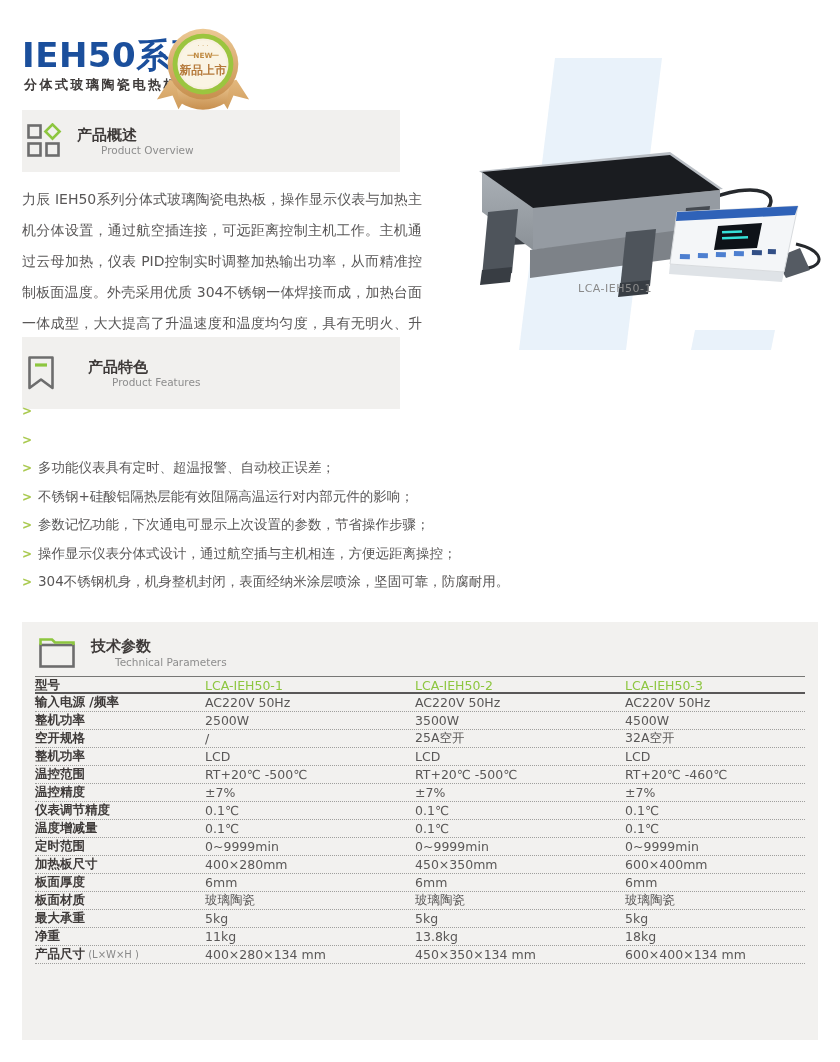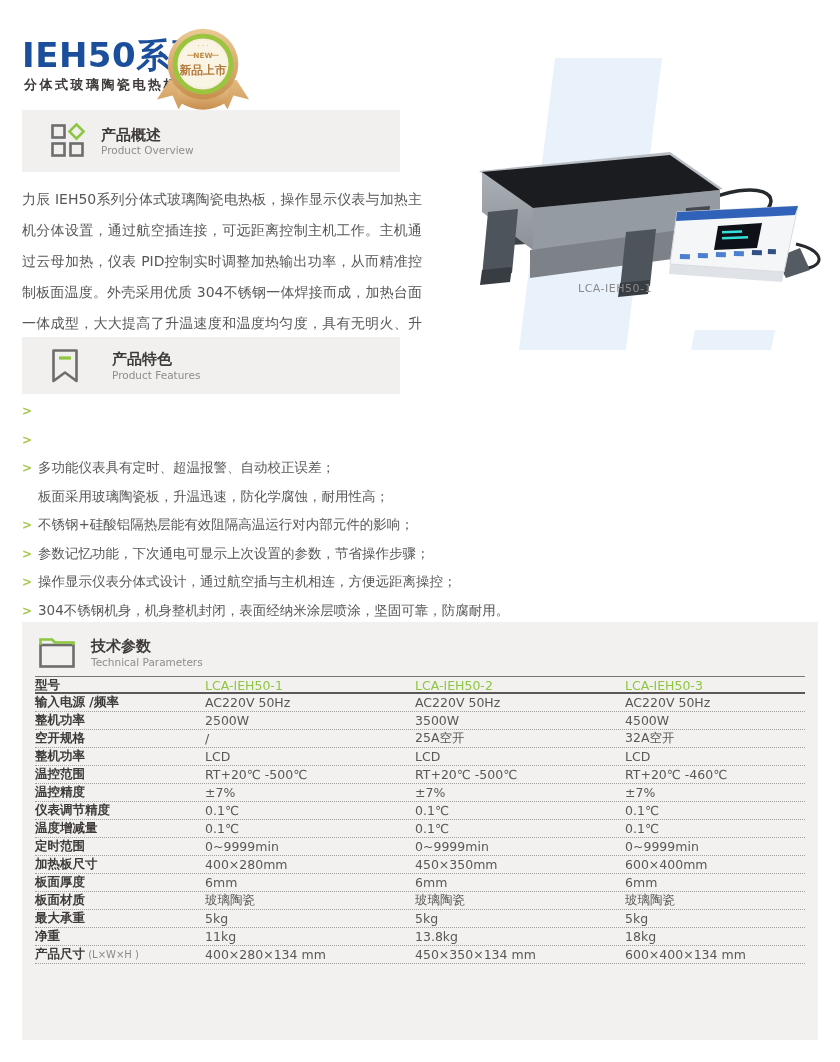--- a/index.html
+++ b/index.html
@@ -20,27 +20,27 @@
   }
   .hero-sub {
     left:24px; top:76px;
     font-size:13px; color:#3e3a39; letter-spacing:2.5px; font-weight:bold;
   }
   .badge { left:152px; top:24px; width:102px; height:88px; }
 
   
   .section-bar {
     left:22px; width:378px; background:#f1f0ee;
-    display:flex; align-items:center; gap:15px; padding-left:28px;
+    display:flex; align-items:center; gap:15px; padding-left:4px;
   }
   .bar-overview { top:110px; height:62px; }
-  .bar-features { top:337px; height:57px;gap:32px; }
+  .bar-features { top:337px; height:72px;gap:32px; }
   .sec-icon { flex:0 0 auto; display:block; }
   .sec-title { font-size:15px; font-weight:bold; color:#3e3a39; line-height:1.25; }
-  .sec-sub   { font-size:10.5px; color:#8d8d8d; }
+  .sec-sub   { font-size:10.5px; color:#8d8d8d;margin-left:24px; }
 
   
   .overview-text {
     left:22px; top:184px; width:400px;
     font-size:14px; line-height:31px; text-align:justify; color:#595757;
   }
 
   
   .figure { left:430px; top:58px; width:400px; height:292px; }
   .figure-caption {
@@ -184,21 +184,20 @@
     </li>
     <li>
       <span class="marker">&gt;</span>
     </li>
     <li>
       <span class="marker">&gt;</span>
       <span>多功能仪表具有定时、超温报警、自动校正误差；</span>
     </li>
     <li>
       <span class="marker"></span>
-      <span>板面采用玻璃陶瓷板，升温迅速，防化学腐蚀，耐用性高；</span>
     </li>
     <li>
       <span class="marker">&gt;</span>
       <span>不锈钢+硅酸铝隔热层能有效阻隔高温运行对内部元件的影响；</span>
     </li>
     <li>
       <span class="marker">&gt;</span>
       <span>参数记忆功能，下次通电可显示上次设置的参数，节省操作步骤；</span>
     </li>
     <li>

